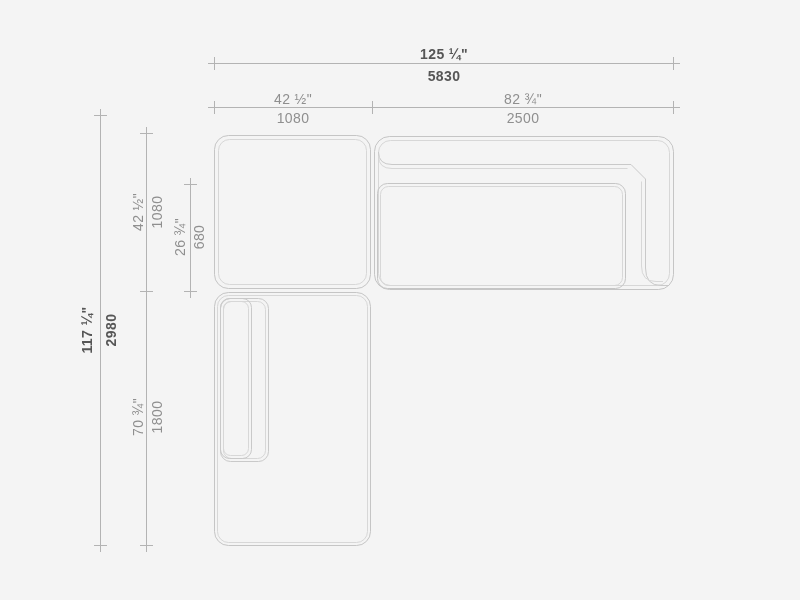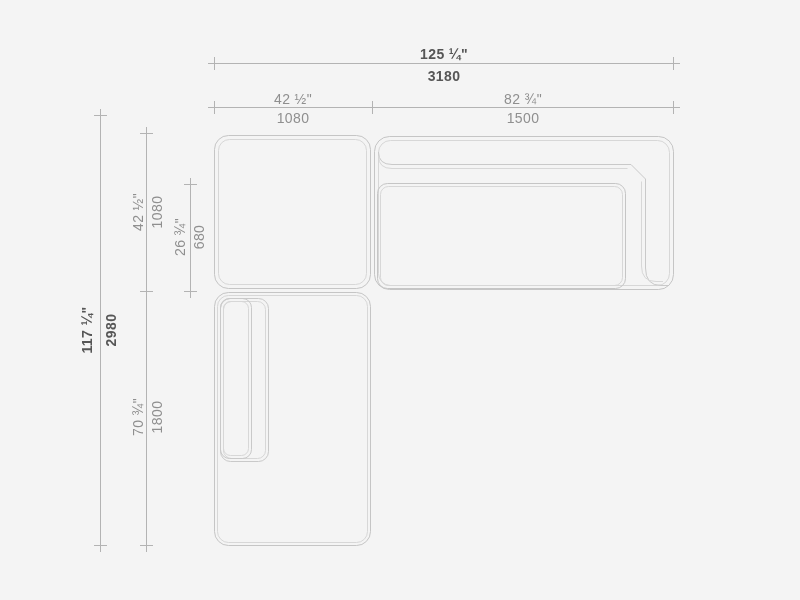--- a/index.html
+++ b/index.html
@@ -83,25 +83,25 @@
 
       <rect x="220.5" y="298.5" width="48" height="163" rx="10" stroke="#c9c9c9"></rect>
       <rect x="223.5" y="301.5" width="42" height="157" rx="8" stroke="#d7d7d7"></rect>
 
       <rect x="220.5" y="298.5" width="31" height="160" rx="9" stroke="#c9c9c9"></rect>
       <rect x="223.5" y="301.5" width="25" height="154" rx="7" stroke="#d7d7d7"></rect>
     </g>
   </svg>
 
   <div class="label bold" style="left:444px;top:54px">125 ¼"</div>
-  <div class="label bold" style="left:444px;top:76px">3180</div>
+  <div class="label bold" style="left:444px;top:76px">5830</div>
   <div class="label" style="left:293px;top:99px">42 ½"</div>
   <div class="label" style="left:293px;top:118px">1080</div>
   <div class="label" style="left:523px;top:99px">82 ¾"</div>
-  <div class="label" style="left:523px;top:118px">1500</div>
+  <div class="label" style="left:523px;top:118px">2500</div>
 
   <div class="label bold vert" style="left:87px;top:330px">117 ¼"</div>
   <div class="label bold vert" style="left:111px;top:330px">2980</div>
   <div class="label vert" style="left:138px;top:212px">42 ½"</div>
   <div class="label vert" style="left:157px;top:212px">1080</div>
   <div class="label vert" style="left:180px;top:237px">26 ¾"</div>
   <div class="label vert" style="left:199px;top:237px">680</div>
   <div class="label vert" style="left:138px;top:417px">70 ¾"</div>
   <div class="label vert" style="left:157px;top:417px">1800</div>
 

